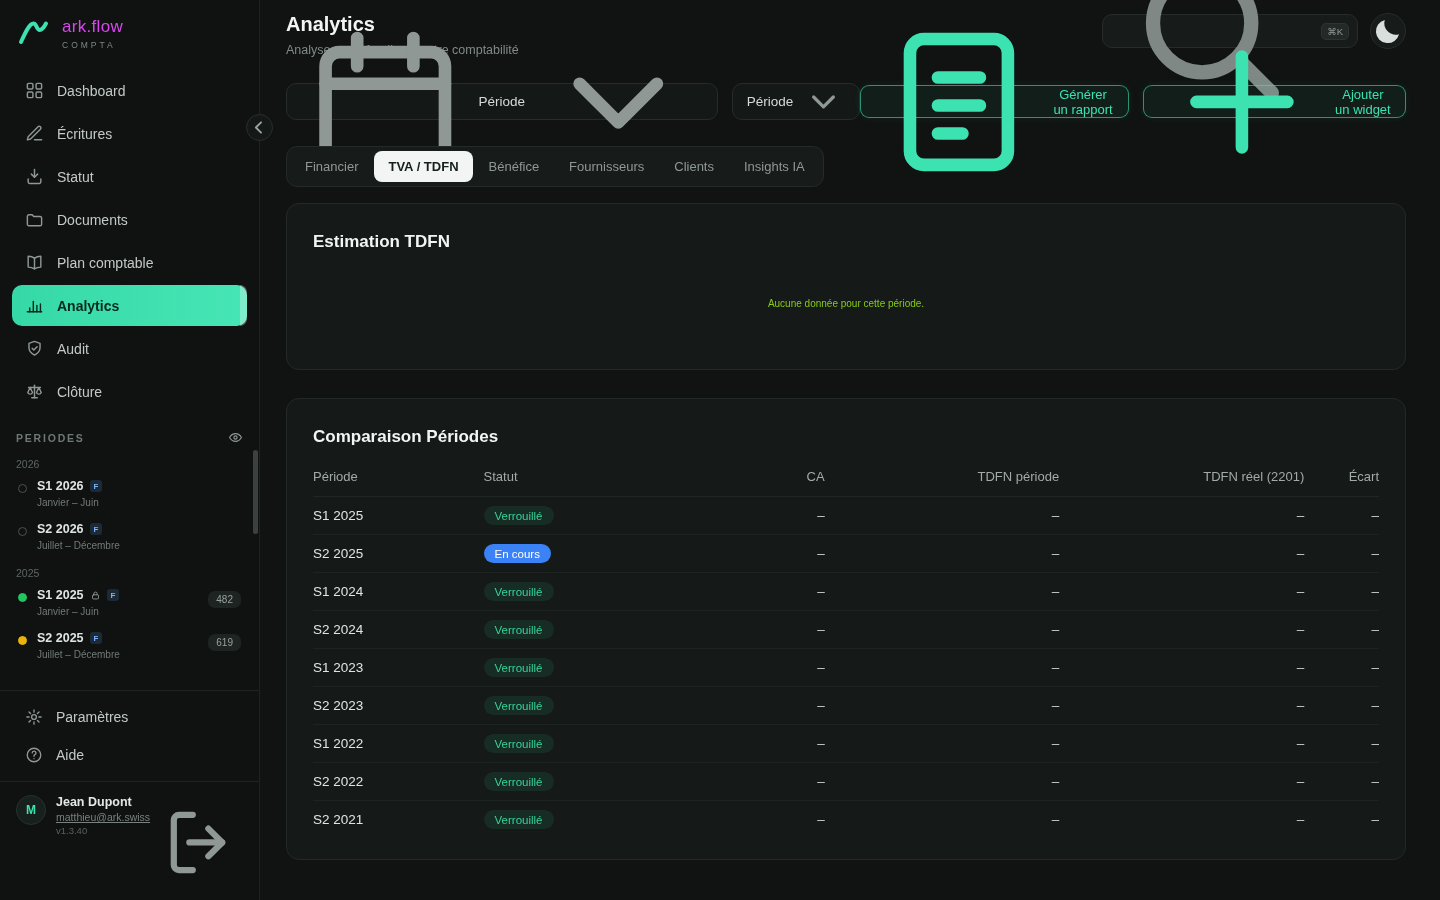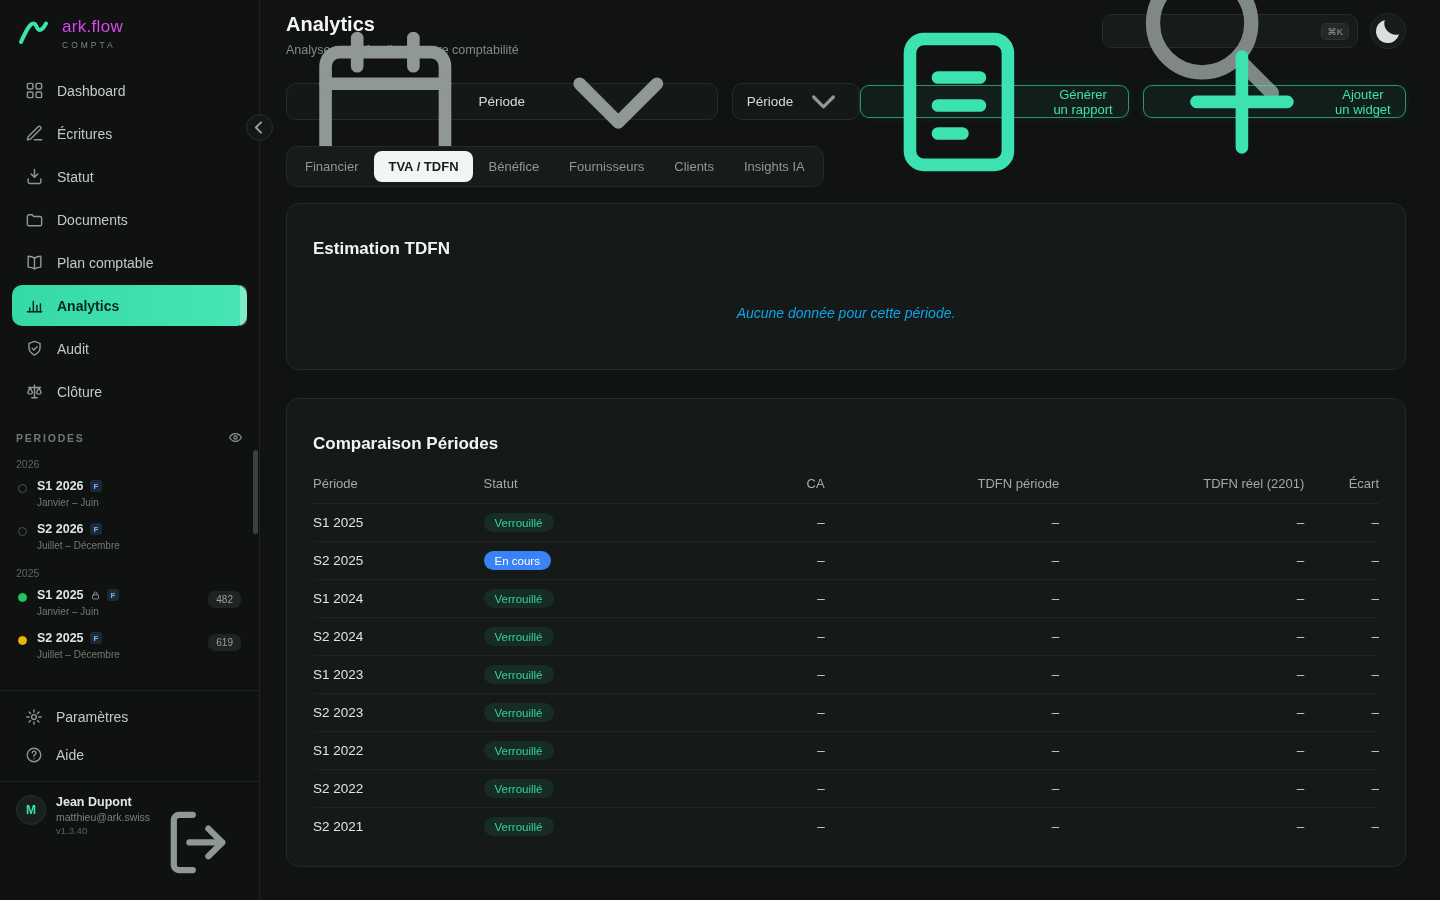--- a/index.html
+++ b/index.html
@@ -51,21 +51,21 @@
 
   .side-footer { border-top:1px solid #1e2321; padding:7px 12px; }
   .foot-item { display:flex; align-items:center; gap:13px; padding:10px 13px; border-radius:10px;
                color:#c3cac6; font-size:14px; cursor:pointer; }
   .foot-item .nav-ic, .foot-item .nav-ic svg { width:18px; height:18px; color:#8f9894; }
 
   .user-block { border-top:1px solid #1e2321; padding:13px 16px 16px; display:flex; align-items:flex-start; gap:10px; cursor:pointer; }
   .avatar { width:30px; height:30px; border-radius:50%; background:#17201d; border:1px solid #27312d;
             color:#3ce2b0; font-size:12px; font-weight:700; display:flex; align-items:center; justify-content:center; flex:none; }
   .u-name { font-size:12.5px; font-weight:700; color:#e3e8e6; }
-  .u-email { font-size:10.5px; color:#79827e; margin-top:2px; }
+  .u-email { font-size:10.5px; color:#79827e; margin-top:2px;text-decoration:underline; }
   .u-ver { font-size:9.5px; color:#59625e; margin-top:2px; }
   .logout-btn { margin-left:auto; margin-top:6px; }
   .logout-btn svg { width:17px; height:17px; color:#8f9894; }
 
   .collapse { position:fixed; left:246px; top:114px; width:27px; height:27px; border-radius:50%;
               background:#141817; border:1px solid #2a302d; display:flex; align-items:center; justify-content:center;
               color:#9aa39e; z-index:5; }
   .collapse svg { width:13px; height:13px; }
 
   
@@ -93,24 +93,24 @@
   .ghost-btn { display:flex; align-items:center; gap:9px; height:33px; padding:0 14px; border-radius:9px;
                border:1px solid rgba(60,226,176,.6); color:#3ce2b0; font-size:13px;
                background:rgba(60,226,176,.05); box-shadow:0 0 10px rgba(60,226,176,.08); }
   .ghost-btn svg { width:15px; height:15px; }
 
   .tabs { display:inline-flex; gap:2px; background:#171b19; border:1px solid #242a27; border-radius:11px;
           padding:4px; margin-top:26px; }
   .tab { padding:8px 14px; border-radius:8px; font-size:13px; color:#8f9894; }
   .tab.active { background:#f2f5f4; color:#13201b; font-weight:700; }
 
-  .card { background:#151918; border:1px solid #232927; border-radius:13px; padding:35px 26px; }
+  .card { background:#151918; border:1px solid #232927; border-radius:13px; padding:28px 26px; }
   .card h2 { font-size:17px; font-weight:700; color:#f2f5f4; }
   .card.estimation { margin-top:16px; height:167px; }
-  .empty-msg { text-align:center; font-size:14px; color:#0ea5e9; margin-top:46px;font-style:italic; }
+  .empty-msg { text-align:center; font-size:10px; color:#84cc16; margin-top:46px; }
   .card.comparison { margin-top:28px; padding-bottom:20px; }
 
   table { width:100%; border-collapse:collapse; margin-top:10px; table-layout:fixed; }
   th { font-size:13px; color:#a2aba7; font-weight:500; text-align:left; padding:12px 0; border-bottom:1px solid #202623; }
   th.num { text-align:right; }
   td { font-size:13.5px; color:#e0e5e3; height:38px; border-bottom:1px solid #1d2321; }
   tr:last-child td { border-bottom:none; }
   td.num { text-align:right; color:#cfd6d2; }
   .badge { display:inline-block; font-size:11.5px; padding:3.5px 11px; border-radius:999px; }
   .badge.locked { color:#34d399; background:rgba(52,211,153,.1); }

